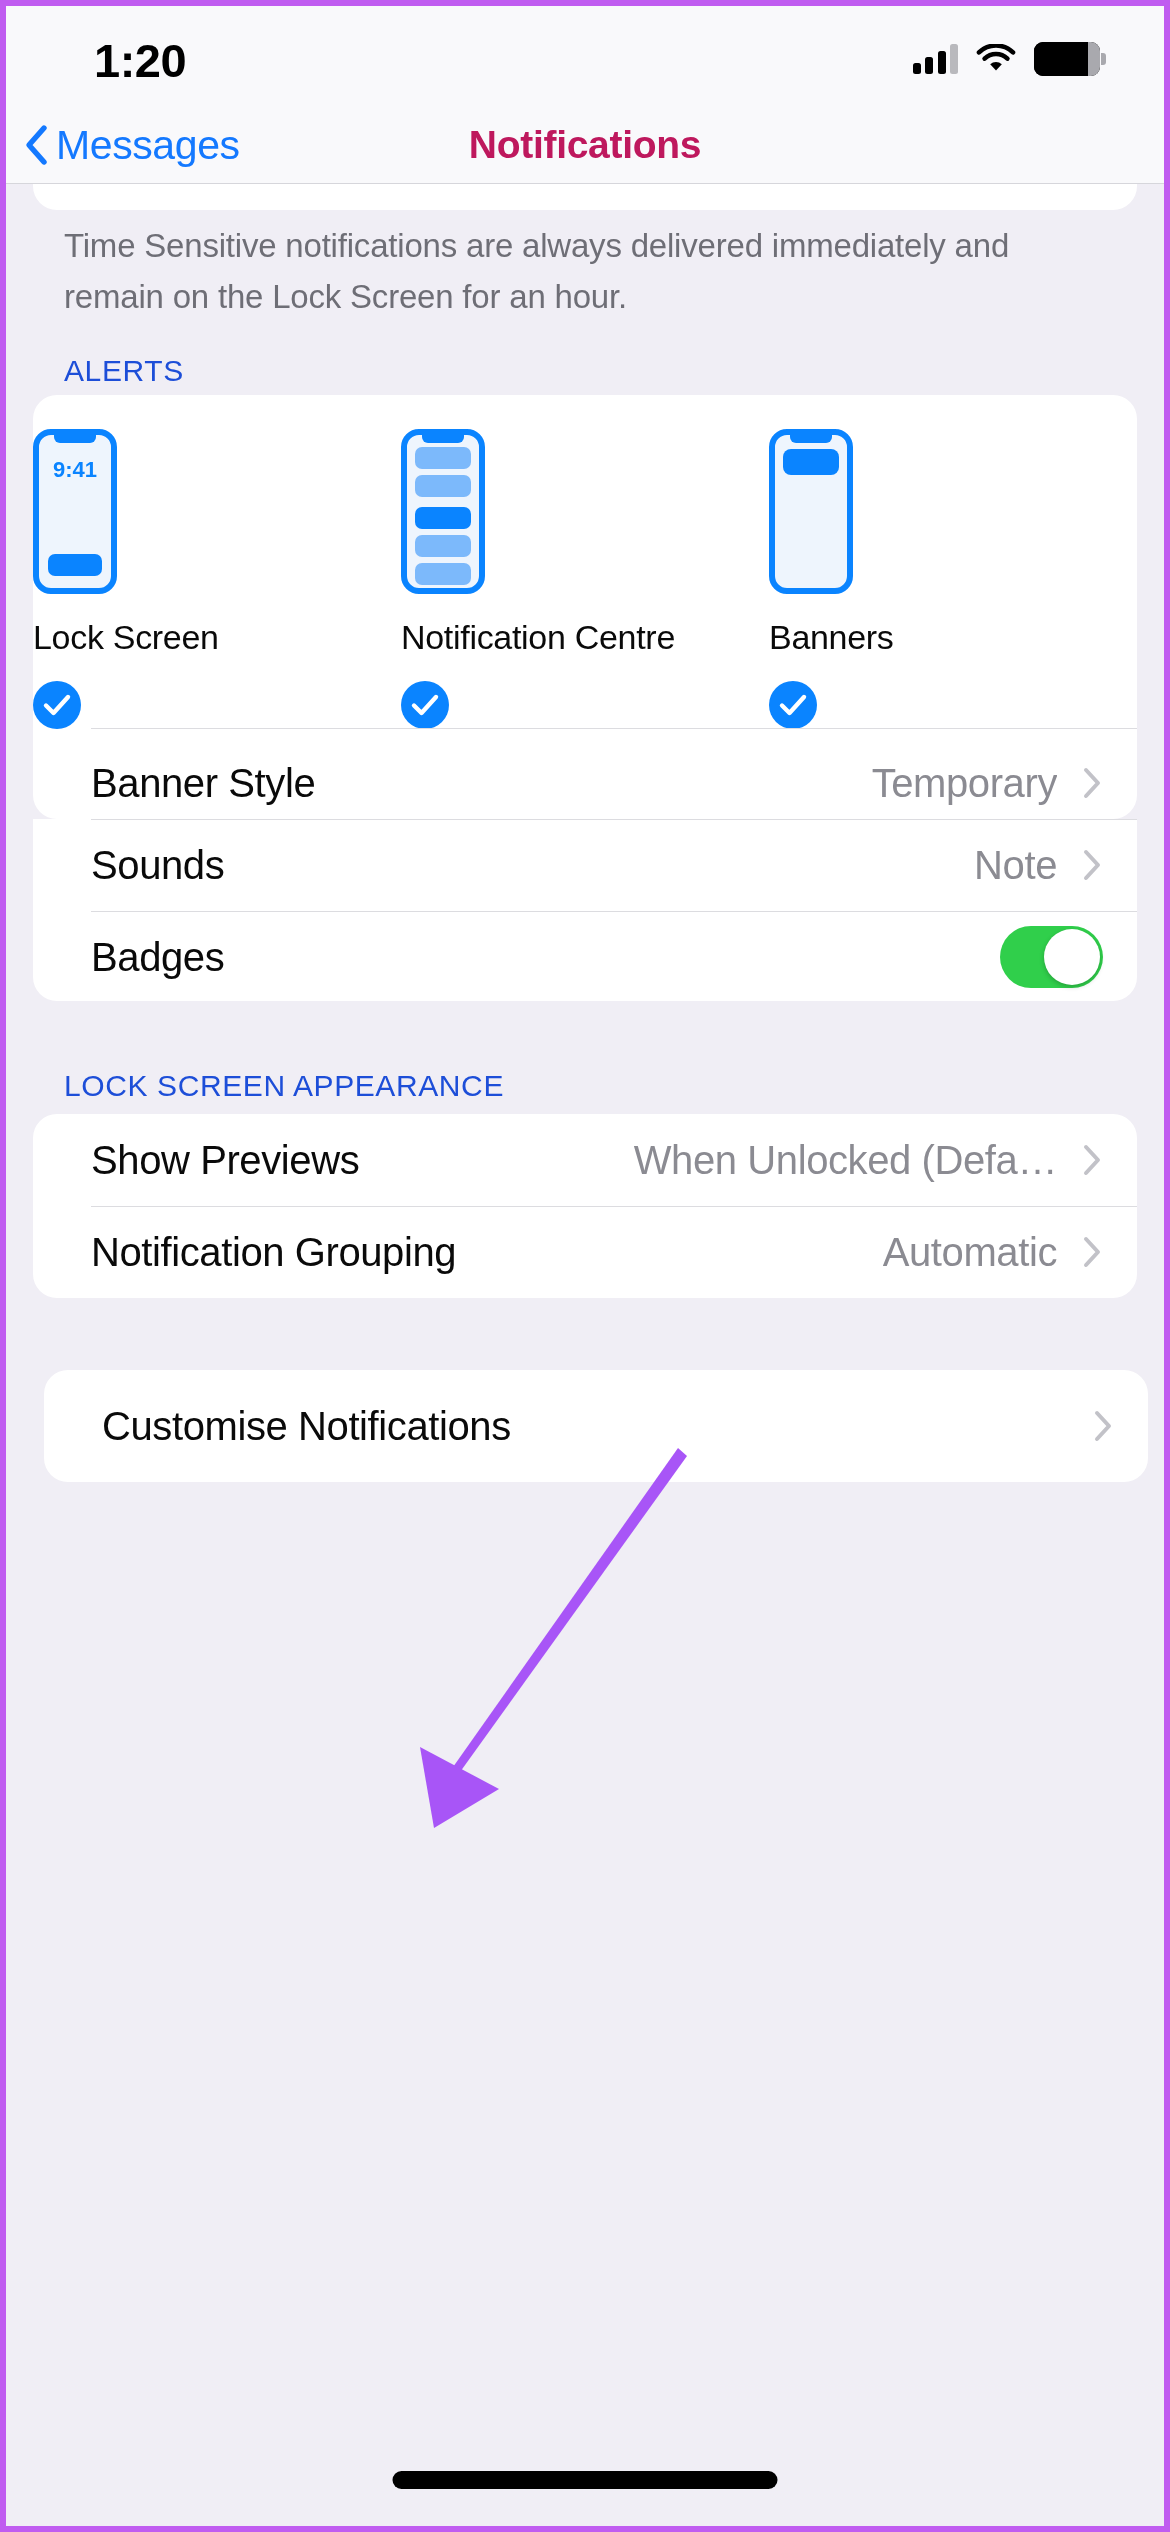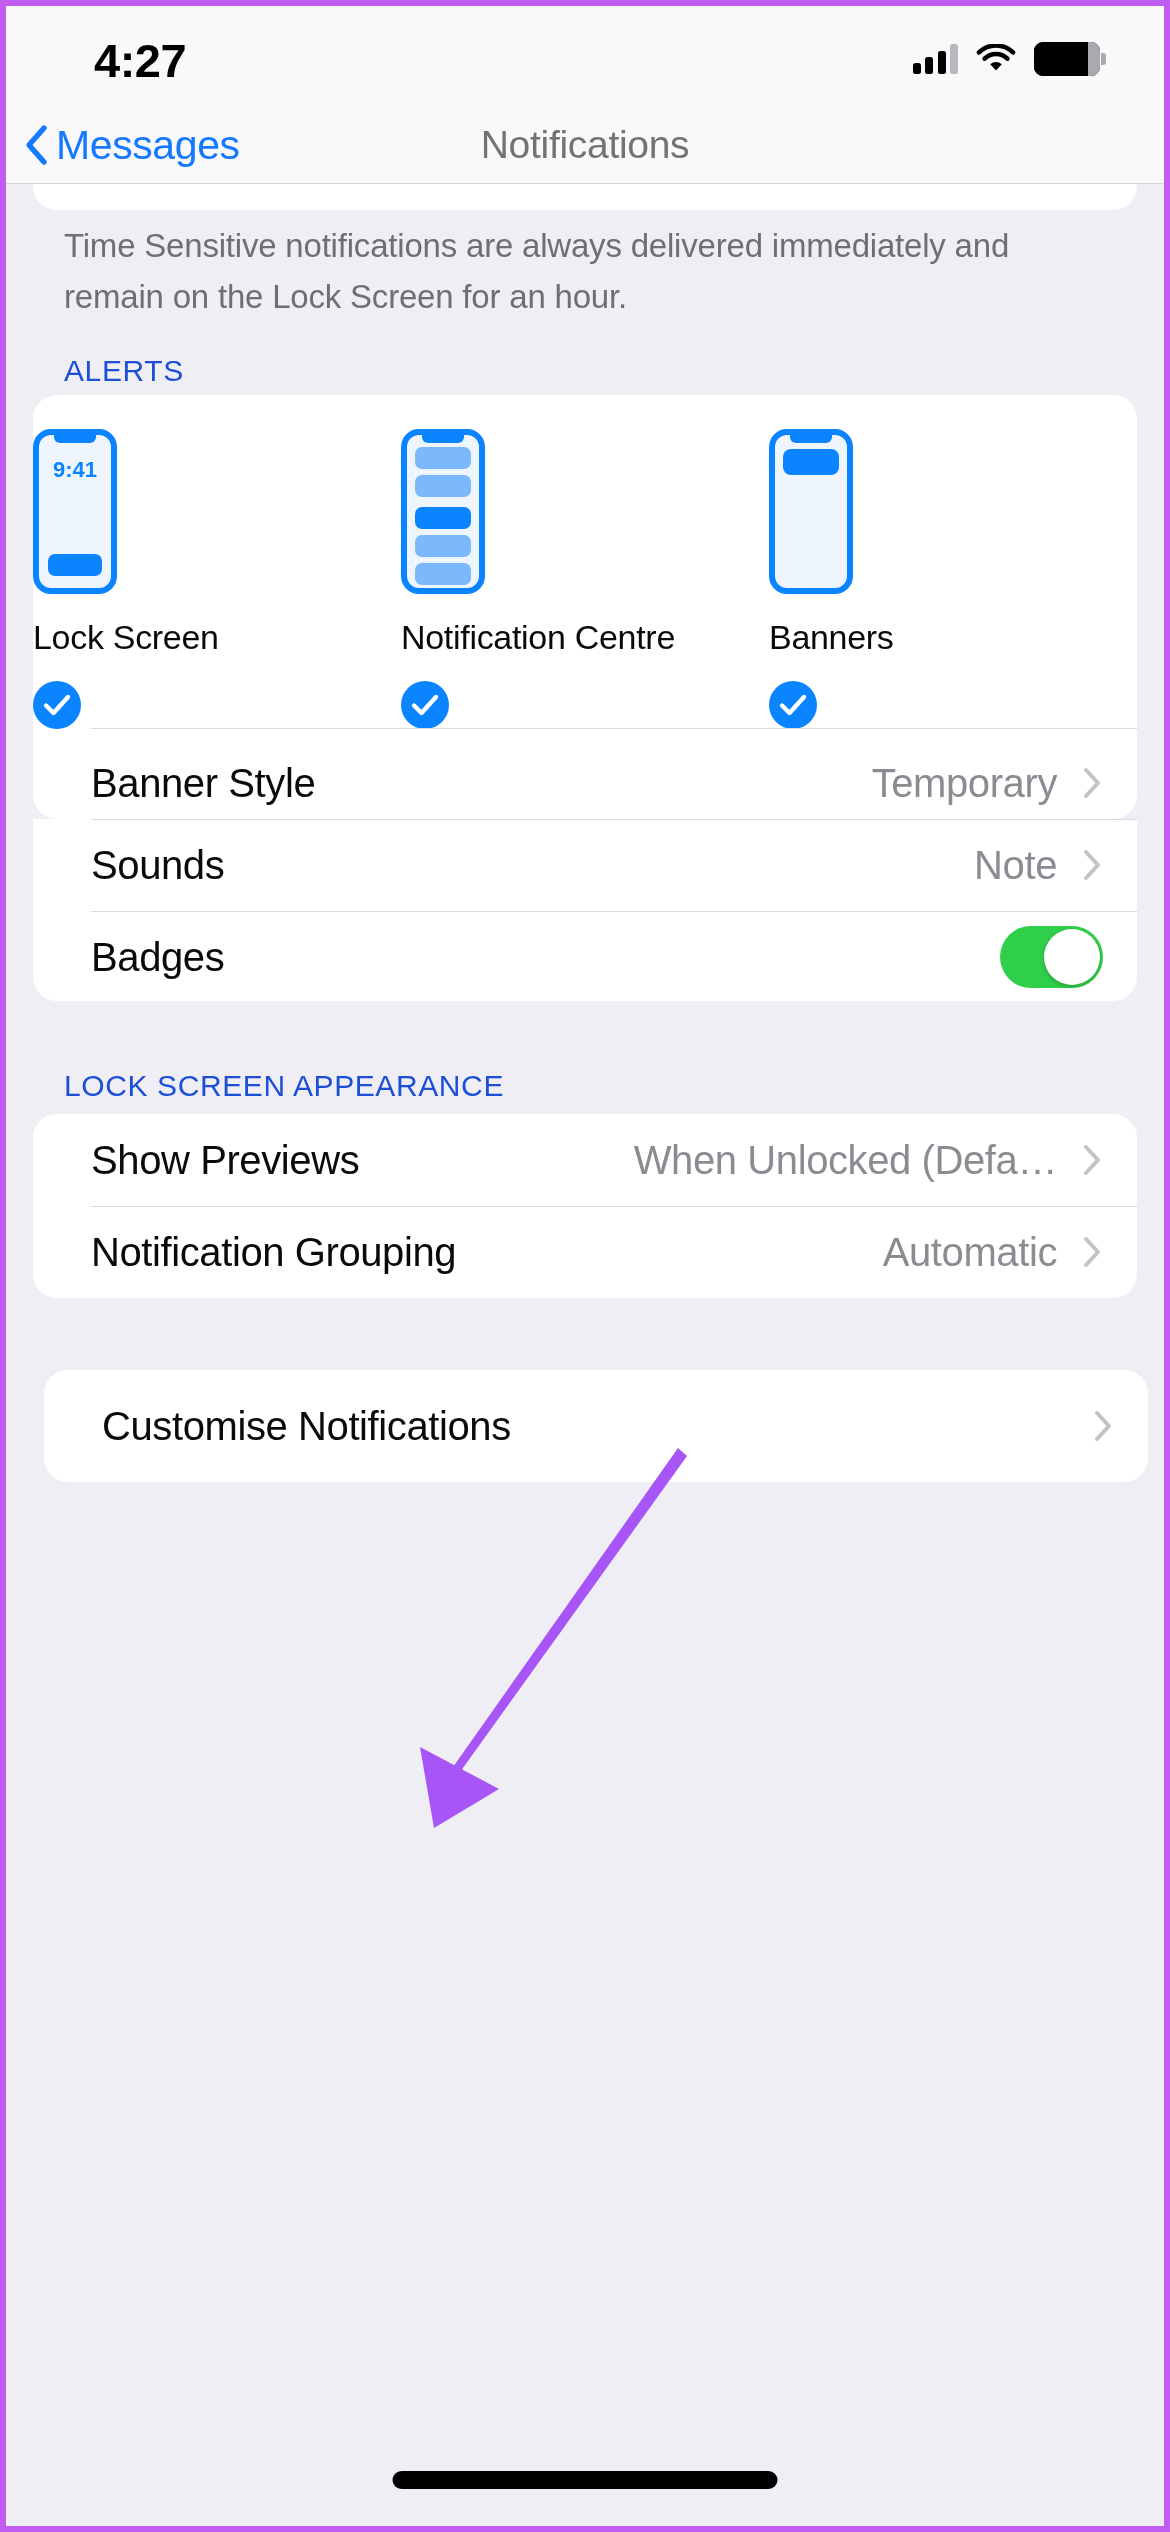--- a/index.html
+++ b/index.html
@@ -73,21 +73,21 @@
     position:absolute; left:16px; top:8px;
     display:flex; align-items:center; height:62px; cursor:pointer;
   }
   #back-chev { width:28px; height:44px; margin-right:6px; }
   #back-label {
     font-size:41px; color:#1479ff; letter-spacing:-0.4px;
   }
   #nav-title {
     position:absolute; left:0; top:0; width:1158px; height:78px;
     display:flex; align-items:center; justify-content:center;
-    font-size:39px; font-weight:400; color:#737373; letter-spacing:-0.3px;
+    font-size:39px; font-weight:700; color:#be185d; letter-spacing:-0.3px;
     padding-left:0;
   }
 
   
   #content {
     position:absolute; left:0; top:178px; width:1158px; height:2342px;
     background:#f0eef5;
     overflow:hidden;
   }
 
@@ -197,21 +197,21 @@
     bottom:37px; width:385px; height:18px;
     background:#000; border-radius:9px;
   }
 </style>
 </head>
 <body>
 
 <div id="screen">
 
   <div id="statusbar">
-    <div id="status-time">4:27</div>
+    <div id="status-time">1:20</div>
     <div id="status-right">
 
       <div class="sig">
         <i></i>
           <i></i>
           <i></i>
           <i></i>
       </div>
 
       <div class="wifi">

